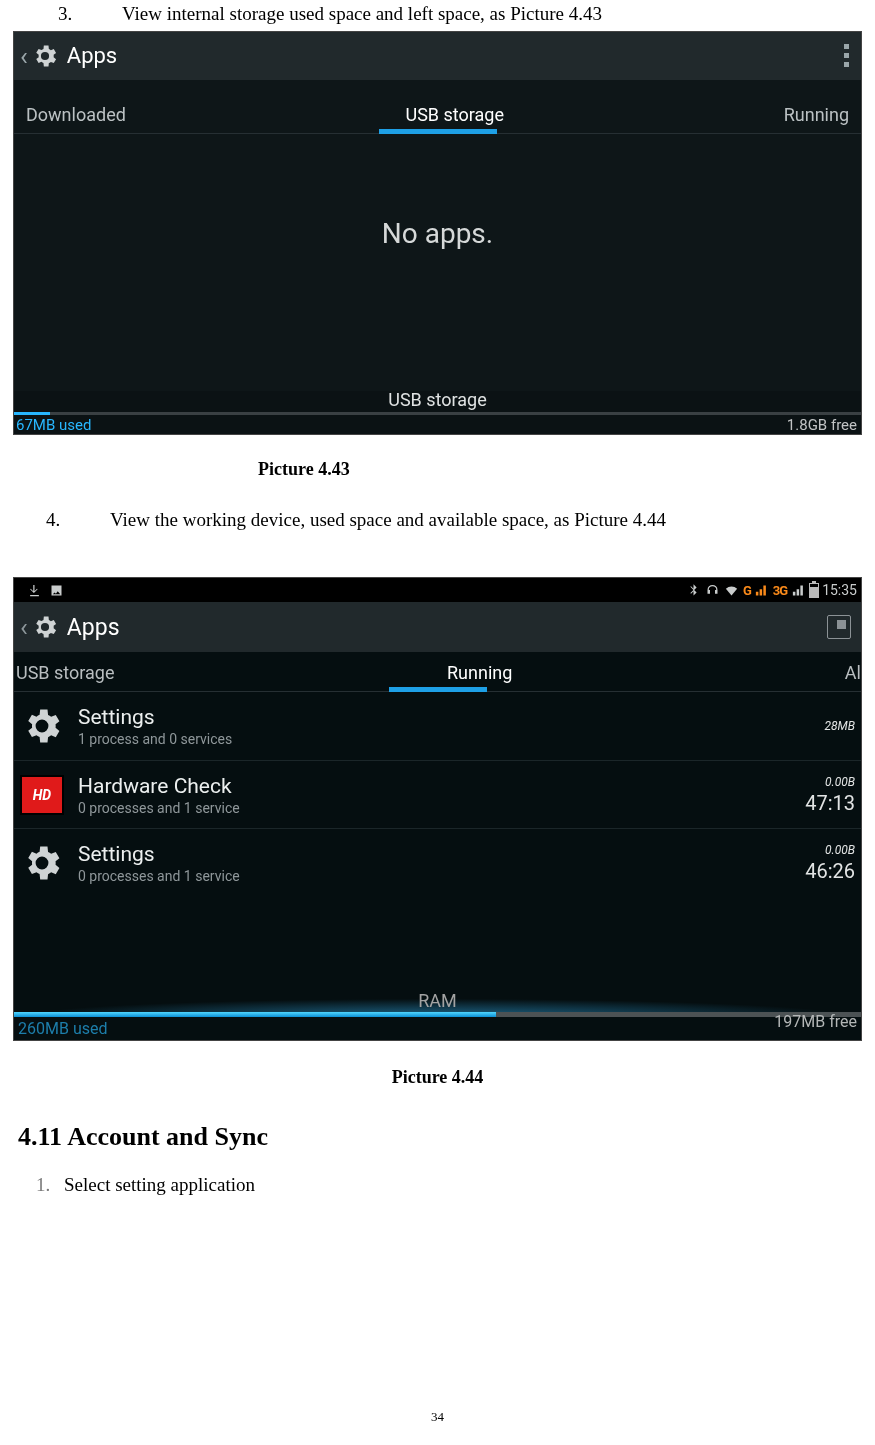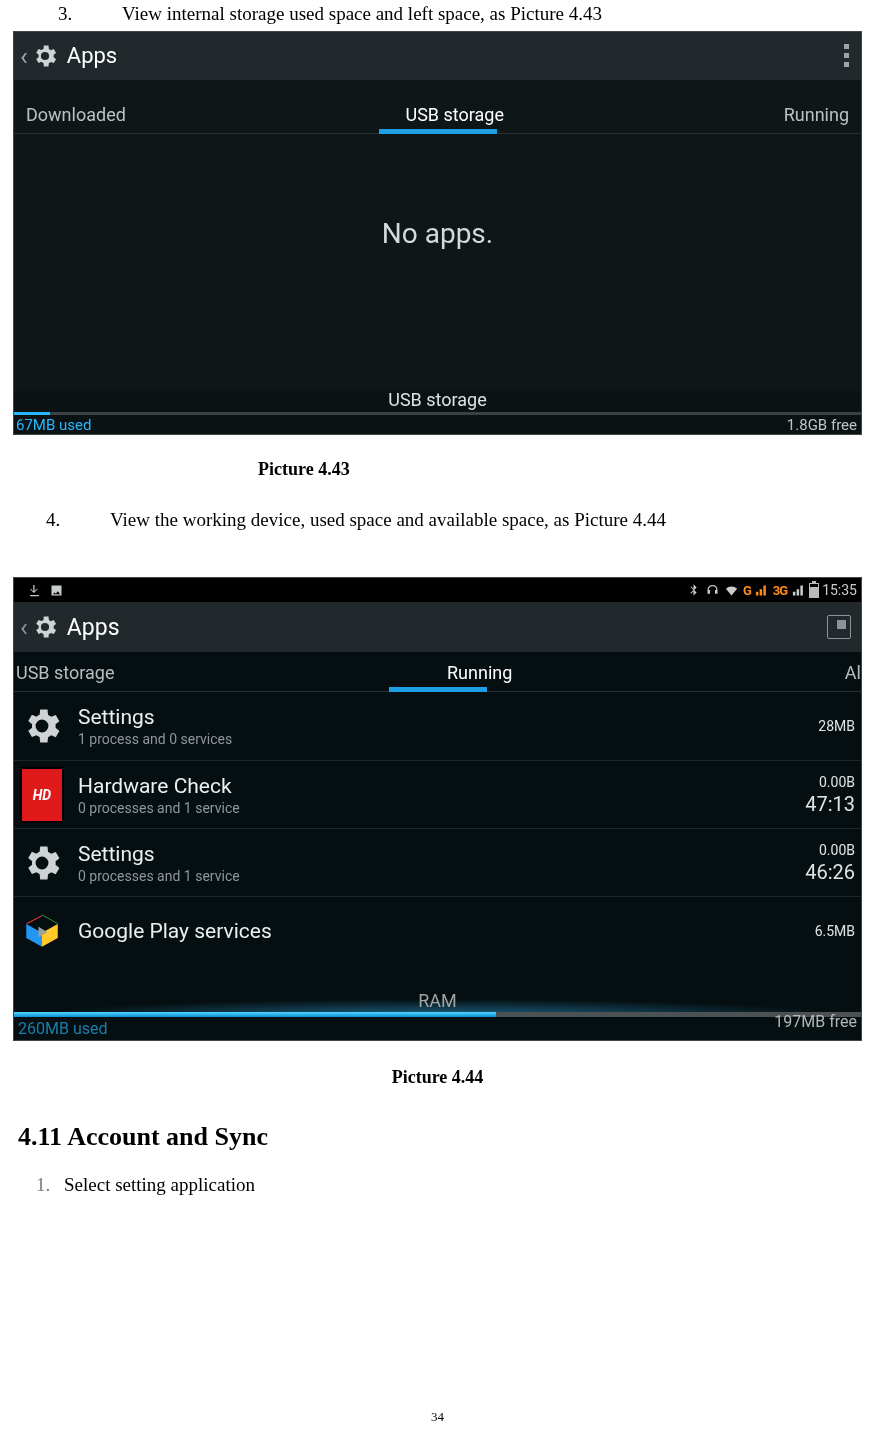--- a/index.html
+++ b/index.html
@@ -149,31 +149,31 @@
   .app-list { }
   .app-row {
     display: flex; align-items: center;
     height: 68px;
     padding: 0 6px;
     border-top: 1px solid #1b2629;
     font-family: Roboto, Arial, sans-serif;
   }
   .app-row:first-child { border-top: none; }
   .app-icon {
-    width: 44px; height: 56px; margin-right: 14px;
+    width: 44px; height: 40px; margin-right: 14px;
     display: flex; align-items: center; justify-content: center;
     font-size: 14px; font-weight: bold; color: #fff;
   }
   .app-icon.gear svg { width: 44px; height: 44px; }
   .app-icon.hd { background: #e01a1a; border: 2px solid #000; font-style: italic; }
   .app-icon.play svg { width: 42px; height: 42px; }
   .app-text .name { color: #ecefef; font-size: 21px; }
   .app-text .sub { color: #8f979a; font-size: 14px; margin-top: 2px; }
   .app-right { margin-left: auto; text-align: right; }
-  .app-right .size { color: #e2e4e4; font-size: 14px; }
+  .app-right .size { color: #e2e4e4; font-size: 12px; font-style: italic; }
   .app-right .time { color: #e2e4e4; font-size: 20px; margin-top: 2px; }
   .rambar {
     position: absolute; left: 0; right: 0; bottom: 0;
     height: 48px;
   }
   .rambar .label {
     position: absolute; top: -2px; left: 50%; transform: translateX(-50%);
     color: #a3a3a3; font-family: Roboto, Arial, sans-serif; font-size: 18px;
   }
   .rambar .bar-left {
@@ -353,37 +353,20 @@
       <div class="app-text">
         <div class="name">Settings</div>
         <div class="sub">0 processes and 1 service</div>
       </div>
       <div class="app-right">
         <div class="size">0.00B</div>
         <div class="time">46:26</div>
       </div>
     </div>
 
-    <div class="app-row">
-      <div class="app-icon play">
-        <svg viewBox="0 0 48 48">
-          <path fill="#4caf50" d="M24 6l18 10v-1L24 5z"></path>
-          <path fill="#ef4136" d="M6 15l18-9v1L7 16z"></path>
-          <path fill="#2196f3" d="M6 16v16l18 10V26z"></path>
-          <path fill="#ffca28" d="M42 16v16L24 42V26z"></path>
-          <path fill="#9e9e9e" d="M20 19l10 6-10 6z"></path>
-        </svg>
-      </div>
-      <div class="app-text">
-        <div class="name">Google Play services</div>
-      </div>
-      <div class="app-right">
-        <div class="size">6.5MB</div>
-      </div>
-    </div>
   </div>
 
   <div class="rambar">
     <div class="glow"></div>
     <span class="label">RAM</span>
     <div class="bar-left"></div>
     <div class="bar-right"></div>
     <span class="used">260MB used</span>
     <span class="free">197MB free</span>
   </div>

